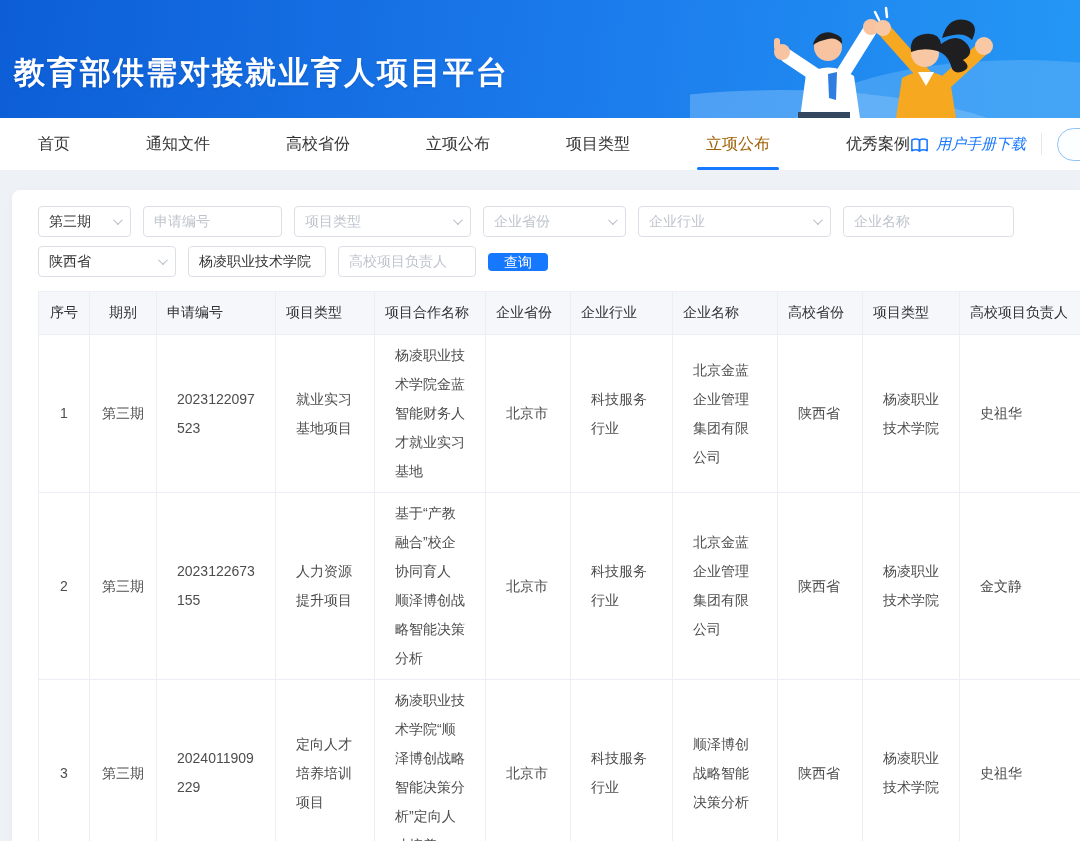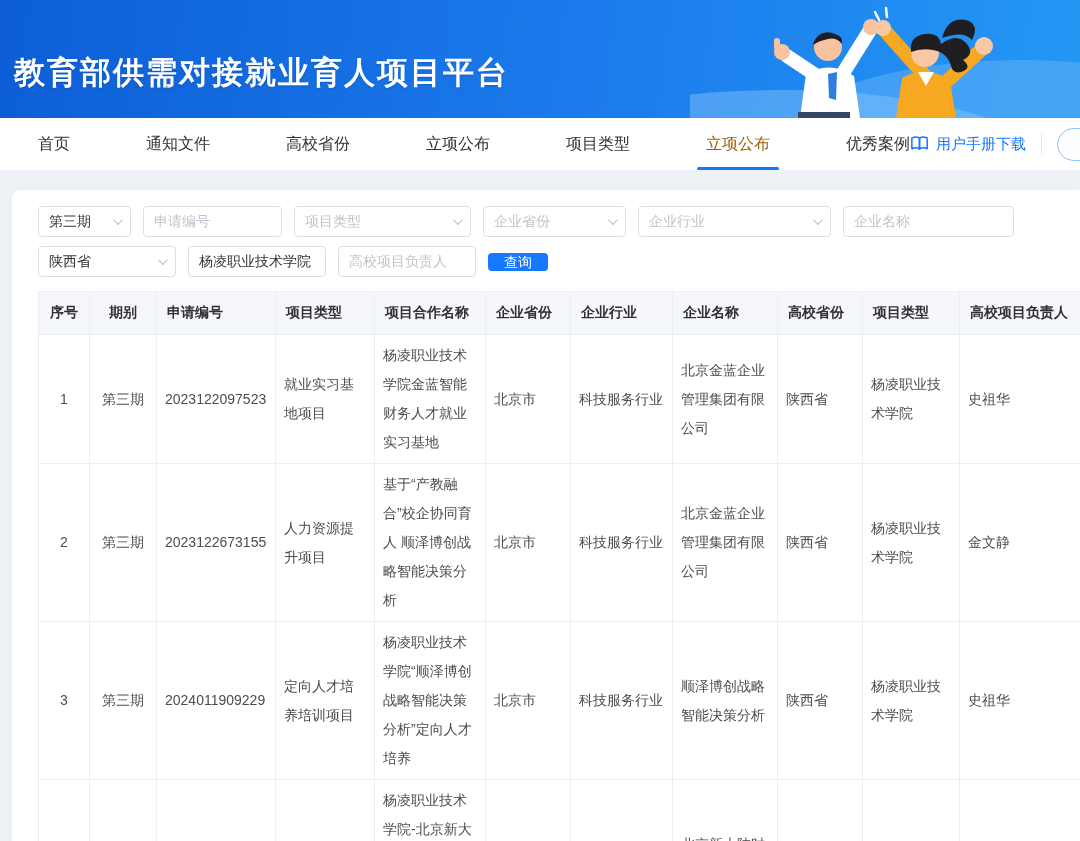--- a/index.html
+++ b/index.html
@@ -31,21 +31,21 @@
   .nav-item {
     display:flex; align-items:center; font-size:16px; color:#333;
     cursor:pointer; position:relative; white-space:nowrap;
   }
   .nav-item.active { color:#a16207; }
   .nav-item.active::after {
     content:""; position:absolute; left:-9px; right:-9px; bottom:0;
     height:3px; background:#1677ff; border-radius:2px;
   }
   .nav-right { margin-left:auto; display:flex; align-items:center; gap:15px; }
-  .manual-link { display:flex; align-items:flex-start; gap:7px; color:#1677ff; font-size:15px; cursor:pointer; white-space:nowrap; }
+  .manual-link { display:flex; align-items:flex-end; gap:7px; color:#1677ff; font-size:15px; cursor:pointer; white-space:nowrap;font-style:italic; }
   .nav-divider { width:1px; height:22px; background:#e3e6ea; }
   .login-btn {
     border:1px solid #8fc3f8; background:#fdfeff; color:#1677ff;
     font-size:15px; border-radius:17px; padding:6px 24px; cursor:pointer;
     margin-right:-30px; white-space:nowrap;
     font-family:inherit;
   }
 
   
   .card {
@@ -77,26 +77,26 @@
   .row1 .field:nth-child(6){ width:171px; }
   .row2 .field{ width:138px; }
   .btn-search {
     width:60px; height:18px; background:#1677ff; color:#fff; border:none;
     border-radius:4px; font-size:14px; cursor:pointer; font-family:inherit;
   }
 
   
   .result-table { border-collapse:collapse; table-layout:fixed; width:1042px; margin-top:14px; }
   .result-table th {
-    background:#f5f7fa; color:#303133; font-size:14px; font-weight:bold;
+    background:#f5f7fa; color:#303133; font-size:14px; font-weight:normal;
     height:43px; text-align:left; padding:0 10px; border:1px solid #ebeef5;
     white-space:nowrap; overflow:hidden;
   }
   .result-table td {
-    font-size:14px; color:#4d4d4d; padding:6px 8px; border:1px solid #ebeef5;
+    font-size:14px; color:#4d4d4d; padding:6px 20px; border:1px solid #ebeef5;
     line-height:29px; vertical-align:middle; word-break:break-all;
   }
   .result-table th:nth-child(1), .result-table td:nth-child(1),
   .result-table th:nth-child(2), .result-table td:nth-child(2) { text-align:center; padding:0 4px; }
   .result-table tbody tr:nth-child(1){ height:107px; }
   .result-table tbody tr:nth-child(2){ height:122px; }
   .result-table tbody tr:nth-child(3){ height:123px; }
   .result-table tbody tr:nth-child(4){ height:146px; }
 </style>
 </head>

